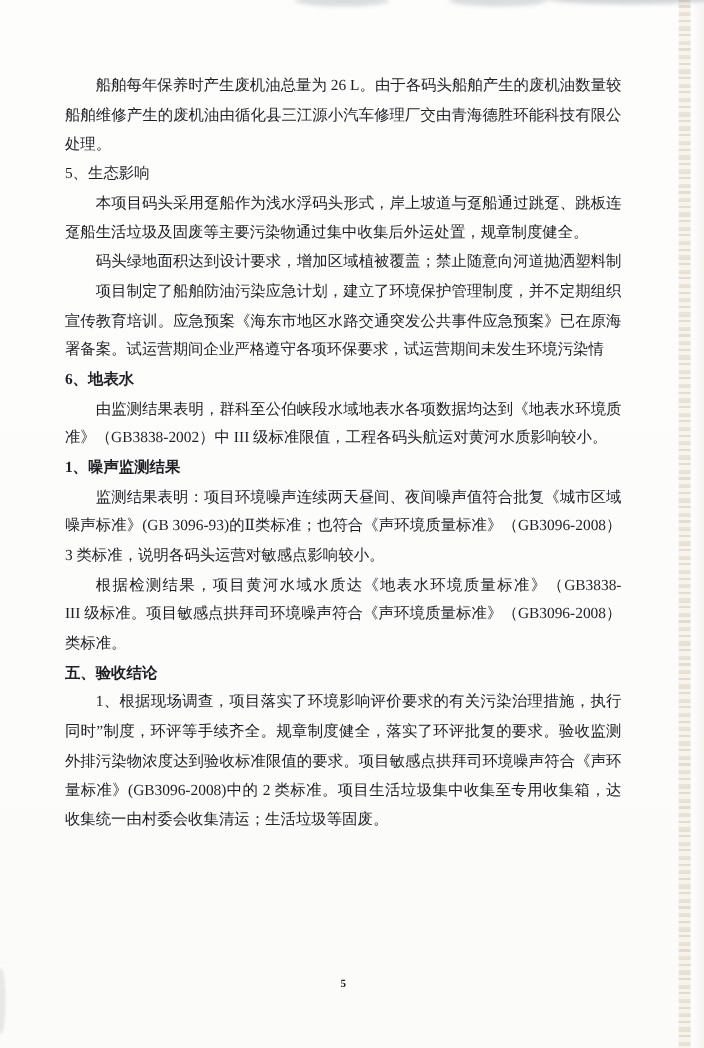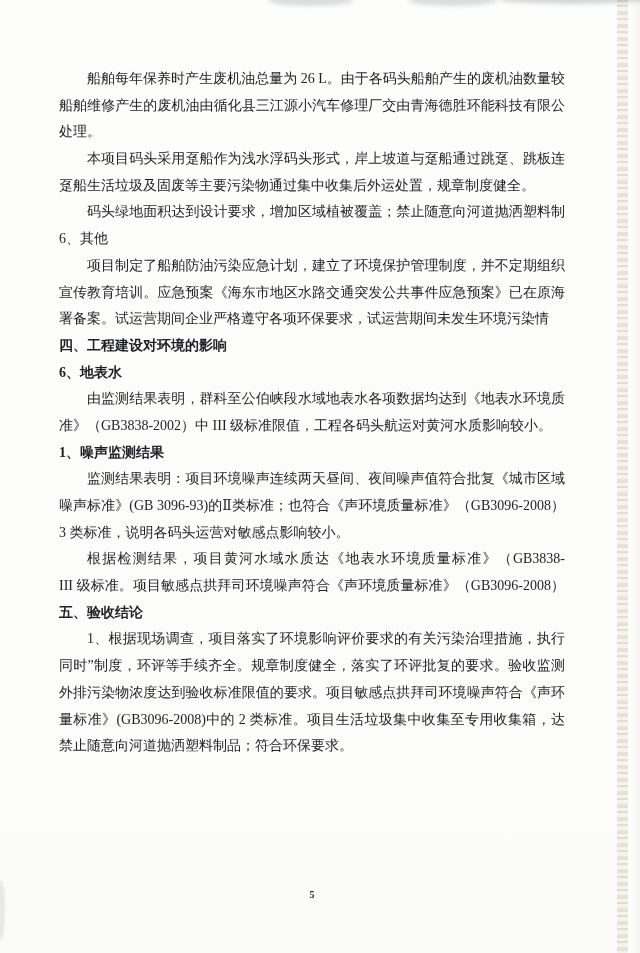--- a/index.html
+++ b/index.html
@@ -94,39 +94,39 @@
   <div class="edge-gutter"></div>
   <div class="smudge s1"></div>
   <div class="smudge s2"></div>
   <div class="smudge s3"></div>
   <div class="smudge s4"></div>
 
   <div class="content">
       <div class="line ind">船舶每年保养时产生废机油总量为 26 L。由于各码头船舶产生的废机油数量较少，</div>
       <div class="line">船舶维修产生的废机油由循化县三江源小汽车修理厂交由青海德胜环能科技有限公司</div>
       <div class="line short">处理。</div>
+      <div class="line short">5、生态影响</div>
       <div class="line ind">本项目码头采用趸船作为浅水浮码头形式，岸上坡道与趸船通过跳趸、跳板连接，</div>
       <div class="line short">趸船生活垃圾及固废等主要污染物通过集中收集后外运处置，规章制度健全。</div>
       <div class="line ind">码头绿地面积达到设计要求，增加区域植被覆盖；禁止随意向河道抛洒塑料制品、</div>
-      <div class="line short">6、其他</div>
       <div class="line ind">项目制定了船舶防油污染应急计划，建立了环境保护管理制度，并不定期组织环保</div>
       <div class="line">宣传教育培训。应急预案《海东市地区水路交通突发公共事件应急预案》已在原海东行</div>
       <div class="line short">署备案。试运营期间企业严格遵守各项环保要求，试运营期间未发生环境污染情况。</div>
-      <div class="line b short">四、工程建设对环境的影响</div>
       <div class="line b short">6、地表水</div>
       <div class="line ind">由监测结果表明，群科至公伯峡段水域地表水各项数据均达到《地表水环境质量标</div>
       <div class="line short">准》（GB3838-2002）中 III 级标准限值，工程各码头航运对黄河水质影响较小。</div>
       <div class="line b short">1、噪声监测结果</div>
       <div class="line ind">监测结果表明：项目环境噪声连续两天昼间、夜间噪声值符合批复《城市区域环境</div>
       <div class="line">噪声标准》(GB 3096-93)的Ⅱ类标准；也符合《声环境质量标准》（GB3096-2008）中的</div>
       <div class="line short">3 类标准，说明各码头运营对敏感点影响较小。</div>
       <div class="line ind">根据检测结果，项目黄河水域水质达《地表水环境质量标准》（GB3838-2002）中</div>
       <div class="line">III 级标准。项目敏感点拱拜司环境噪声符合《声环境质量标准》（GB3096-2008）中的 2</div>
+      <div class="line short">类标准。</div>
       <div class="line b short">五、验收结论</div>
       <div class="line ind">1、根据现场调查，项目落实了环境影响评价要求的有关污染治理措施，执行了“三</div>
       <div class="line">同时”制度，环评等手续齐全。规章制度健全，落实了环评批复的要求。验收监测期间</div>
       <div class="line">外排污染物浓度达到验收标准限值的要求。项目敏感点拱拜司环境噪声符合《声环境质</div>
       <div class="line">量标准》(GB3096-2008)中的 2 类标准。项目生活垃圾集中收集至专用收集箱，达到 100%</div>
-      <div class="line short">禁止随意向河道抛洒塑料制品；符合环保要求。</div>
+      <div class="line short">收集统一由村委会收集清运；生活垃圾等固废。</div>
     </div>
 
   <div class="pagenum">5</div>
 </div>
 
 </body></html>

